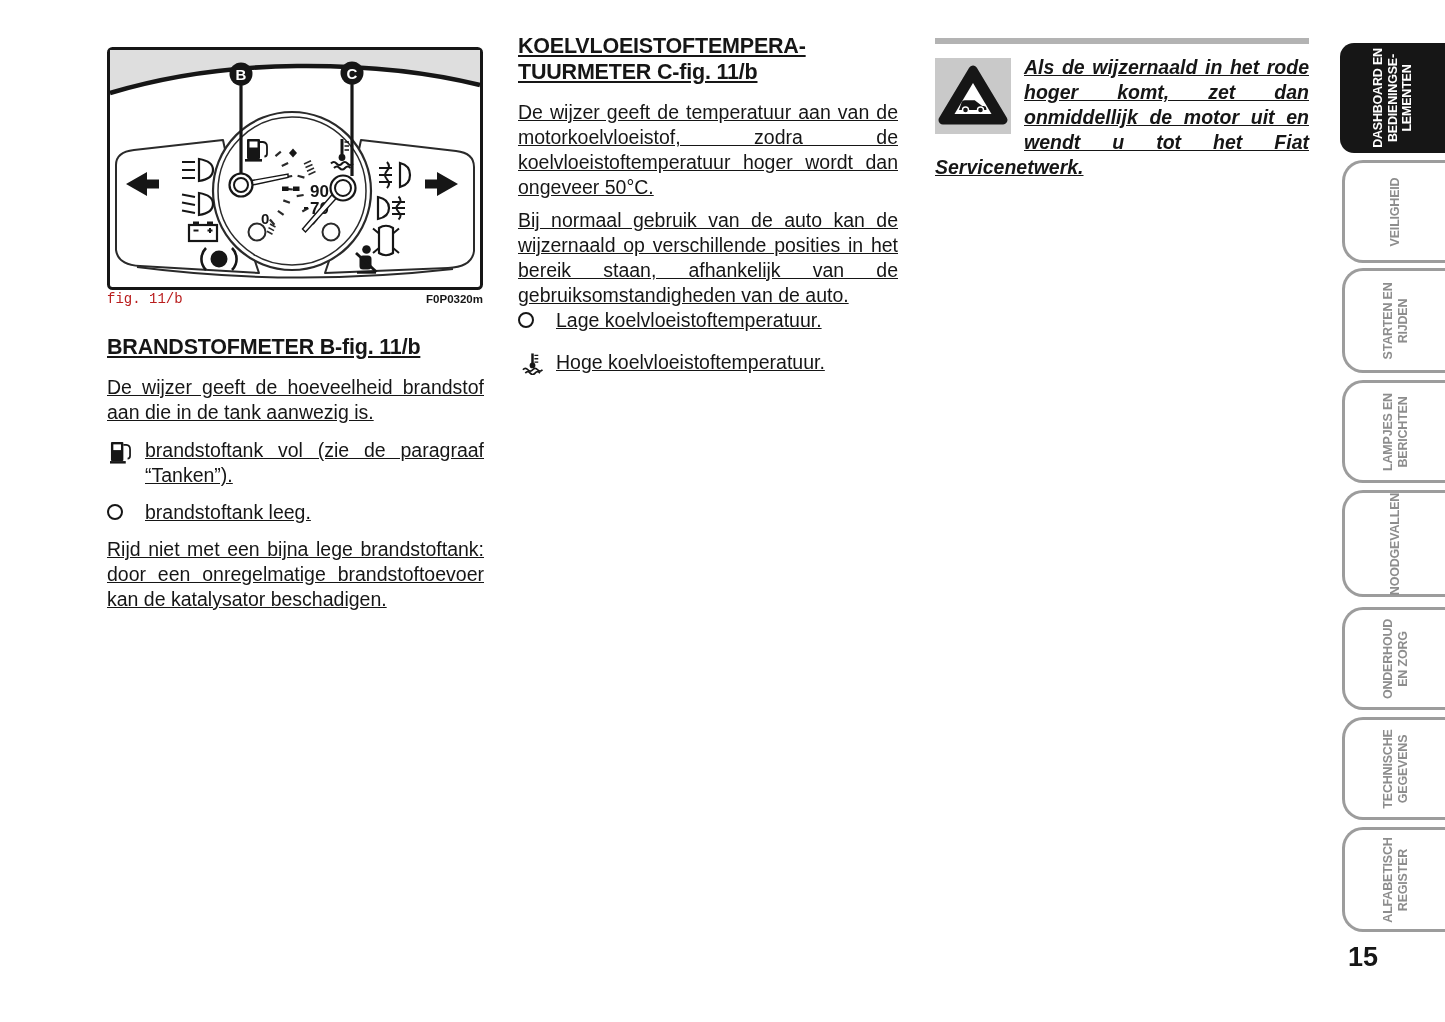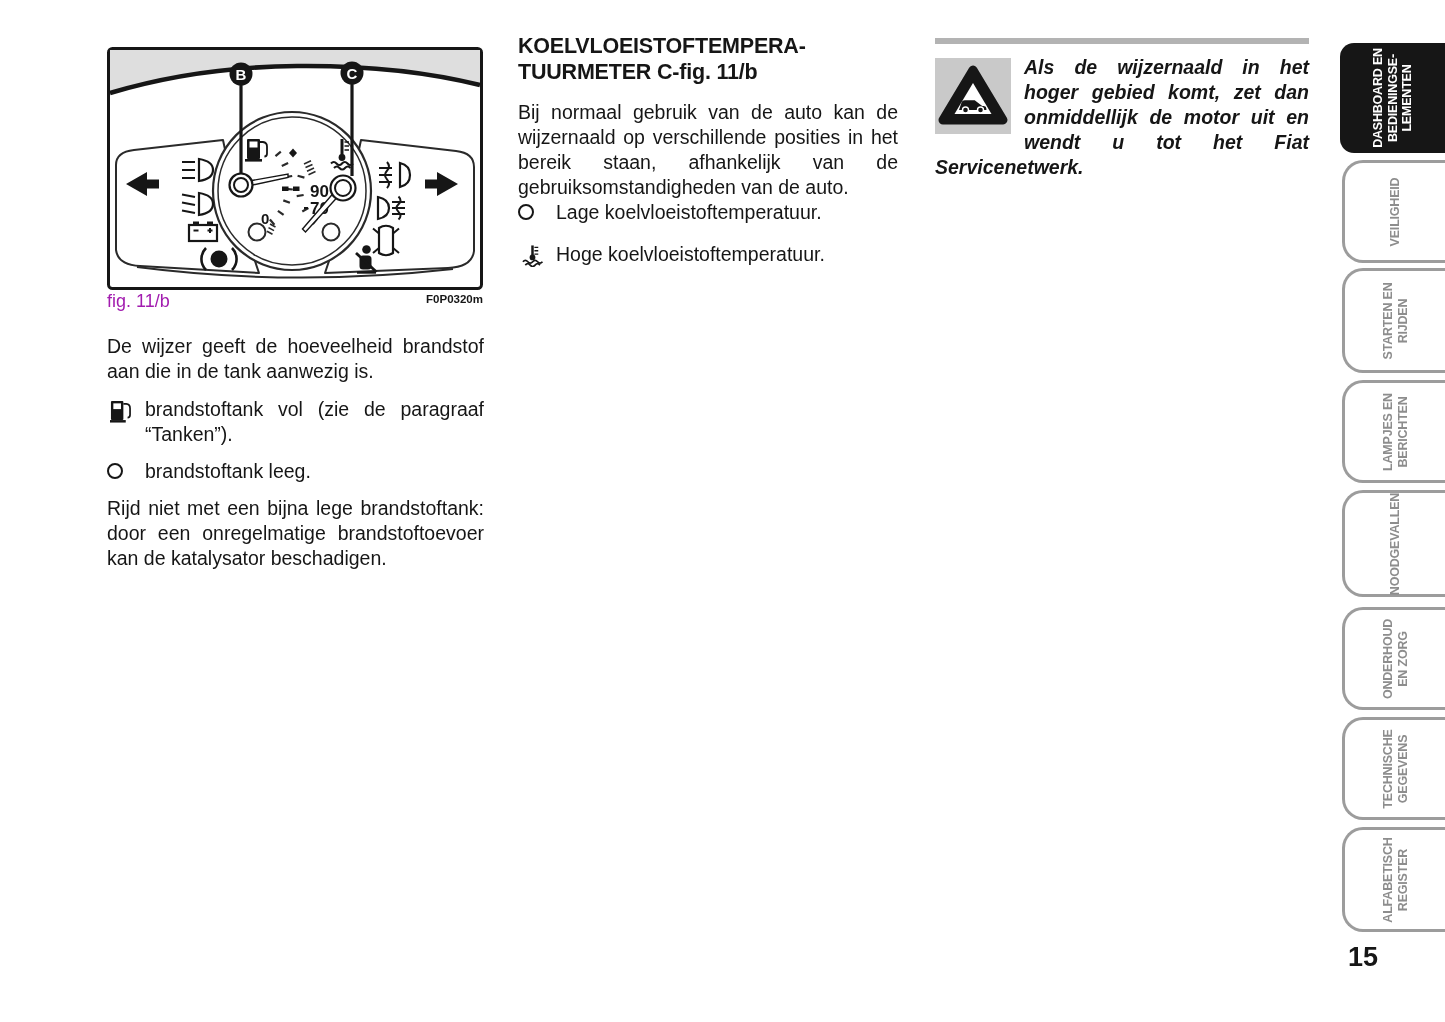--- a/index.html
+++ b/index.html
@@ -6,25 +6,25 @@
   body{
     width:1445px;height:1022px;position:relative;overflow:hidden;
     font-family:"Liberation Sans", sans-serif;color:#161616;
     -webkit-font-smoothing:antialiased;
   }
   .abs{position:absolute;}
 
   
   .figure-wrap{left:107px;top:47px;width:376px;height:243px;}
   .fig-caption-row{left:107px;top:291px;width:376px;display:flex;justify-content:space-between;align-items:flex-start;}
-  .fig-caption{font-size:18px;color:#a21caf;}
+  .fig-caption{font-size:14px;color:#b91c1c;font-family:Liberation Mono, monospace;}
   .fig-code{font-size:11.5px;font-weight:700;margin-top:2px;}
 
   
-  .col{position:absolute;text-align:justify;}
+  .col{position:absolute;text-align:justify;text-decoration:underline;}
   .col p{margin:0 0 13px 0;font-size:19.5px;line-height:25px;}
   h2.head{font-size:21.5px;line-height:26px;font-weight:700;margin:0 0 15px 0;letter-spacing:-0.2px;text-align:left;}
   .left-col{left:107px;top:334px;width:377px;}
   .mid-col{left:518px;top:33px;width:380px;}
   .right-col{left:935px;top:38px;width:374px;}
 
   .bullet{display:flex;margin:0 0 12px 0;}
   .bullet .bicon{flex:0 0 38px;padding-top:2px;}
   .bullet .btxt{flex:1;font-size:19.5px;line-height:25px;text-align:justify;}
   .circle-glyph{display:inline-block;width:16px;height:16px;border:2.4px solid #161616;border-radius:50%;box-sizing:border-box;margin-top:2px;}
@@ -190,20 +190,21 @@
     </g>
   </svg>
 </div>
 
 <div class="abs fig-caption-row">
   <span class="fig-caption">fig. 11/b</span>
   <span class="fig-code">F0P0320m</span>
 </div>
 
 <div class="col left-col">
+  <h2 class="head">BRANDSTOFMETER B-fig. 11/b</h2>
   <p>De wijzer geeft de hoeveelheid brandstof aan die in de tank aanwezig is.</p>
 
   <div class="bullet">
     <span class="bicon">
       <svg width="21" height="24" viewBox="0 0 22 25" class="inline-icon">
         <rect x="1" y="2" width="13" height="20" rx="1" fill="#161616"></rect>
         <rect x="3.5" y="4.5" width="8" height="6" fill="#ffffff"></rect>
         <path d="M14,5 h3 q4,0.5 4,4.5 v7 q0,3 -2.6,3" fill="none" stroke="#161616" stroke-width="1.8"></path>
         <rect x="-0.5" y="22" width="17" height="2.6" fill="#161616"></rect>
       </svg>
@@ -218,20 +219,21 @@
 
 
   <p>Rijd niet met een bijna lege brandstoftank: door een onregelmatige brandstoftoevoer kan de katalysator beschadigen.</p>
 </div>
 
 <div class="col mid-col">
   <h2 class="head">
     <span style="display:block">KOELVLOEISTOFTEMPERA-</span>
     <span style="display:block">TUURMETER C-fig. 11/b</span>
   </h2>
+  <p style="margin-bottom:8px">De wijzer geeft de temperatuur aan van de motorkoelvloeistof, zodra de koelvloeistoftemperatuur hoger wordt dan ongeveer 50°C.</p>
   <p style="margin-bottom:0">Bij normaal gebruik van de auto kan de wijzernaald op verschillende posities in het bereik staan, afhankelijk van de gebruiksomstandigheden van de auto.</p>
 
   <div class="bullet" style="margin-bottom:17px">
     <span class="bicon"><span class="circle-glyph"></span></span>
     <span class="btxt">Lage koelvloeistoftemperatuur.</span>
   </div>
 
   <div class="bullet">
     <span class="bicon">
       <svg width="23" height="23" viewBox="0 0 23 24" class="inline-icon">
@@ -250,21 +252,21 @@
   <div class="warn-bar"></div>
   <div>
     <svg class="warn-icon" viewBox="0 0 76 76">
       <rect x="0" y="0" width="76" height="76" fill="#c9c9c9"></rect>
       <path d="M38,12 L68,62 L8,62 Z" fill="#161616" stroke="#161616" stroke-width="9" stroke-linejoin="round"></path>
       <path d="M38,25 L56.5,56 L19.5,56 Z" fill="#ffffff"></path>
       <path d="M24,52 l2.5,-7.5 q0.8,-2.2 3.2,-2.2 h10 l7.5,5.7 h1.6 q2.6,0.3 2.6,2.8 v1.2 z" fill="#161616"></path>
       <circle cx="30.5" cy="52" r="3" fill="#161616" stroke="#ffffff" stroke-width="1.4"></circle>
       <circle cx="45.5" cy="52" r="3" fill="#161616" stroke="#ffffff" stroke-width="1.4"></circle>
     </svg>
-    <p class="warn-text">Als de wijzernaald in het hoger gebied komt, zet dan onmiddellijk de motor uit en wendt u tot het Fiat Servicenetwerk.</p>
+    <p class="warn-text">Als de wijzernaald in het rode hoger komt, zet dan onmiddellijk de motor uit en wendt u tot het Fiat Servicenetwerk.</p>
   </div>
 </div>
 
 <div class="tab t1 active">
   <div class="rot">
     <span style="display:block">DASHBOARD EN</span>
     <span style="display:block">BEDIENINGSE-</span>
     <span style="display:block">LEMENTEN</span>
   </div>
 </div>

